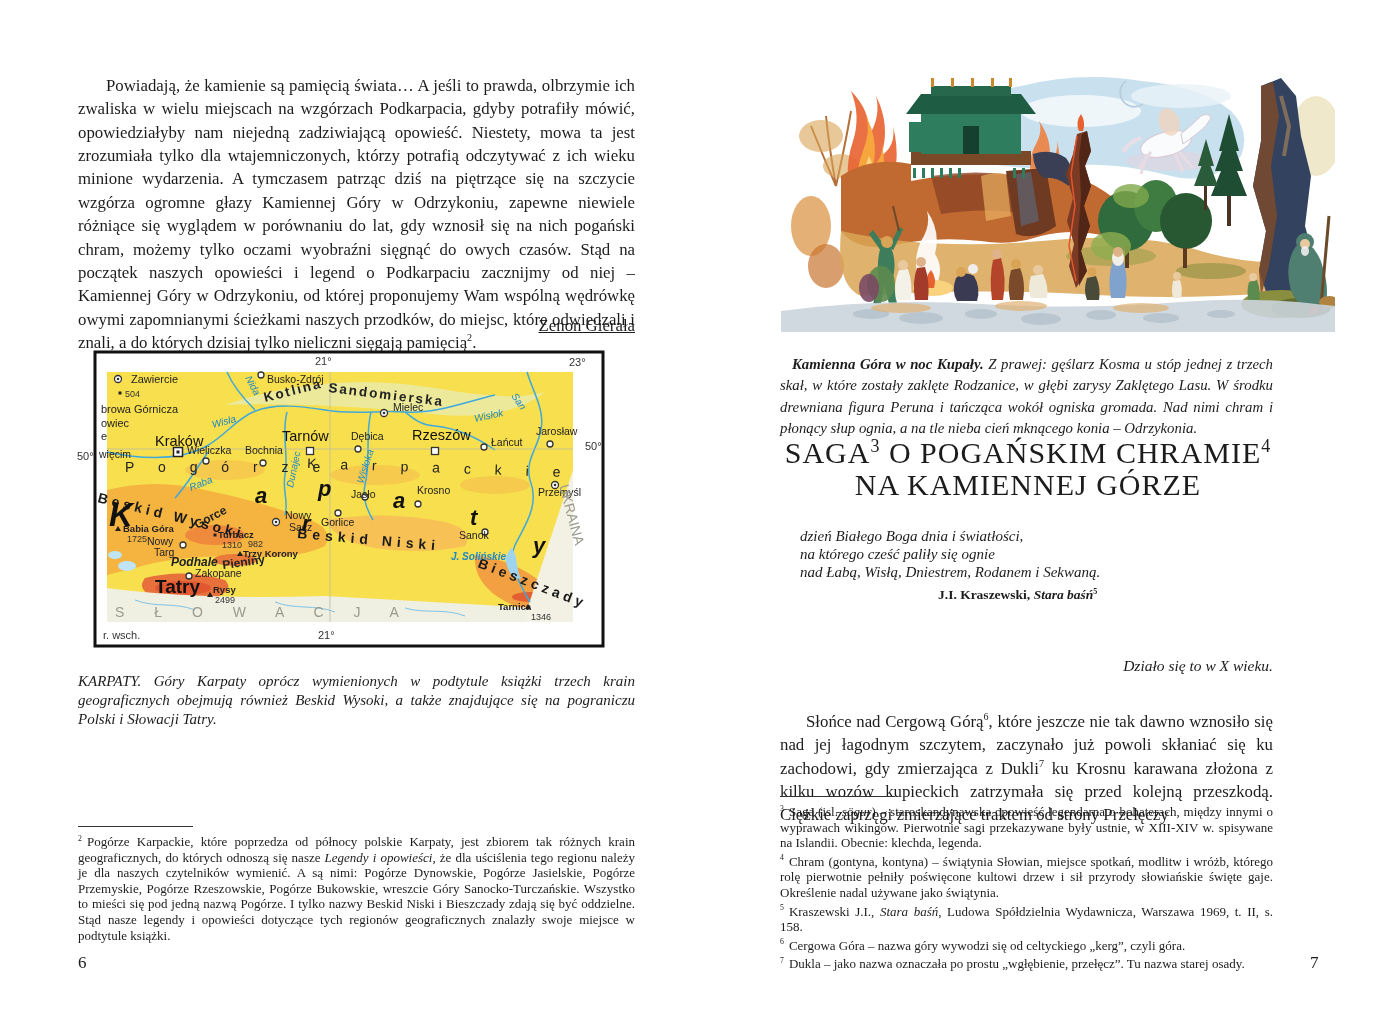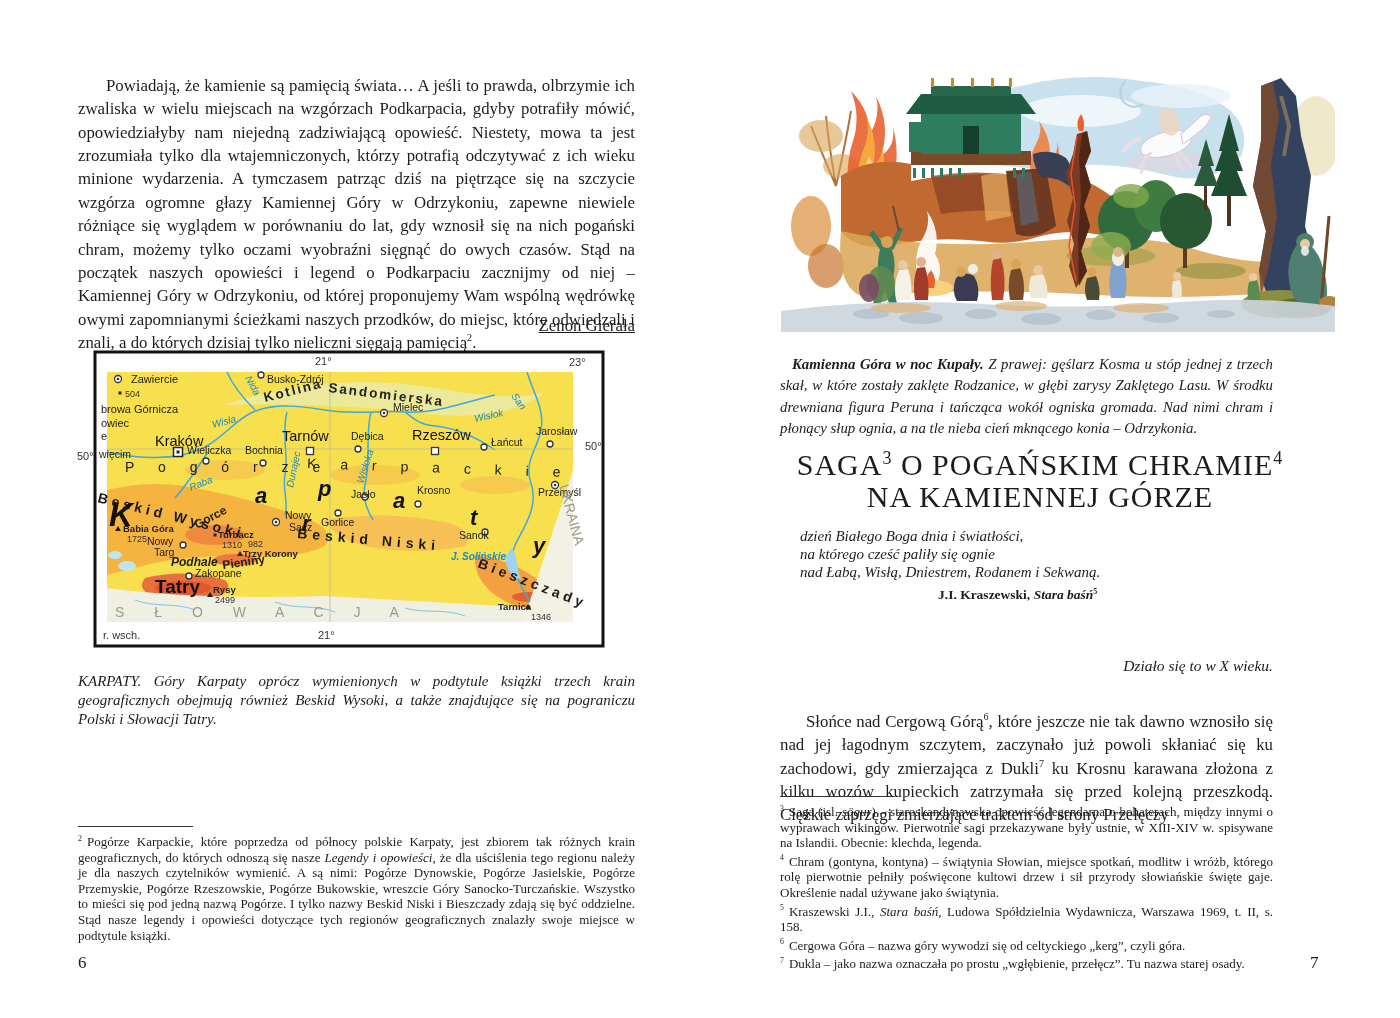--- a/index.html
+++ b/index.html
@@ -443,21 +443,21 @@
         <ellipse cx="380" cy="262" rx="18" ry="5" fill="#B9C6CF"></ellipse>
         <ellipse cx="440" cy="258" rx="14" ry="4" fill="#B9C6CF"></ellipse>
         <ellipse cx="120" cy="252" rx="30" ry="5" fill="#E0B173" opacity="0.7"></ellipse>
         <ellipse cx="240" cy="250" rx="26" ry="5" fill="#E0B173" opacity="0.7"></ellipse>
         <ellipse cx="360" cy="252" rx="28" ry="5" fill="#E0B173" opacity="0.7"></ellipse>
       </g>
     </svg>
 
     <p class="abs fig-caption"><span class="it bd">Kamienna Góra w noc Kupały. </span><span class="it">Z prawej: gęślarz Kosma u stóp jednej z trzech skał, w które zostały zaklęte Rodzanice, w głębi zarysy Zaklętego Lasu. W środku drewniana figura Peruna i tańcząca wokół ogniska gromada. Nad nimi chram i płonący słup ognia, a na tle nieba cień mknącego konia – Odrzykonia.</span></p>
 
-    <h1 class="abs heading" style="font-weight:normal;margin:12px;">
+    <h1 class="abs heading" style="font-weight:normal;margin:0;">
       <div><span>SAGA</span><span class="sup">3</span><span> O POGAŃSKIM CHRAMIE</span><span class="sup">4</span></div>
       <div>NA KAMIENNEJ GÓRZE</div>
     </h1>
 
     <div class="abs quote">
       <div>dzień Białego Boga dnia i światłości,</div>
       <div>na którego cześć paliły się ognie</div>
       <div>nad Łabą, Wisłą, Dniestrem, Rodanem i Sekwaną.</div>
       <div class="quote-attr"><span>J.I. Kraszewski, </span><span class="it">Stara baśń</span><span class="sup">5</span></div>
     </div>

